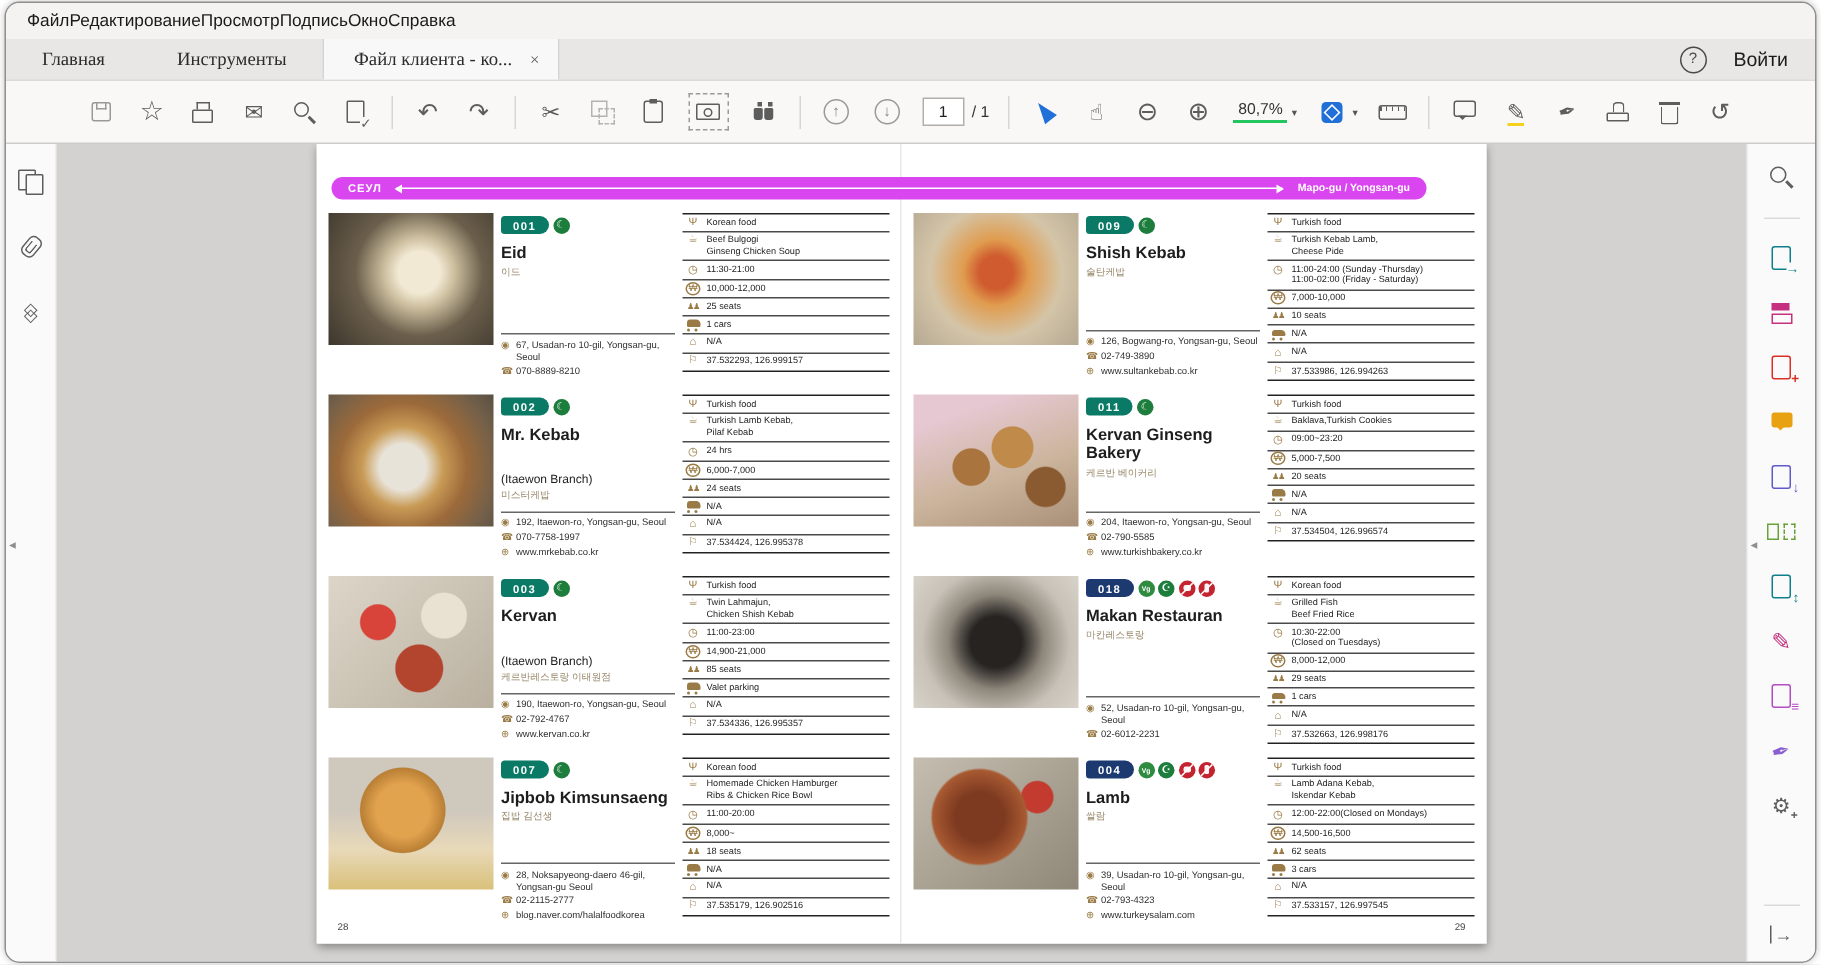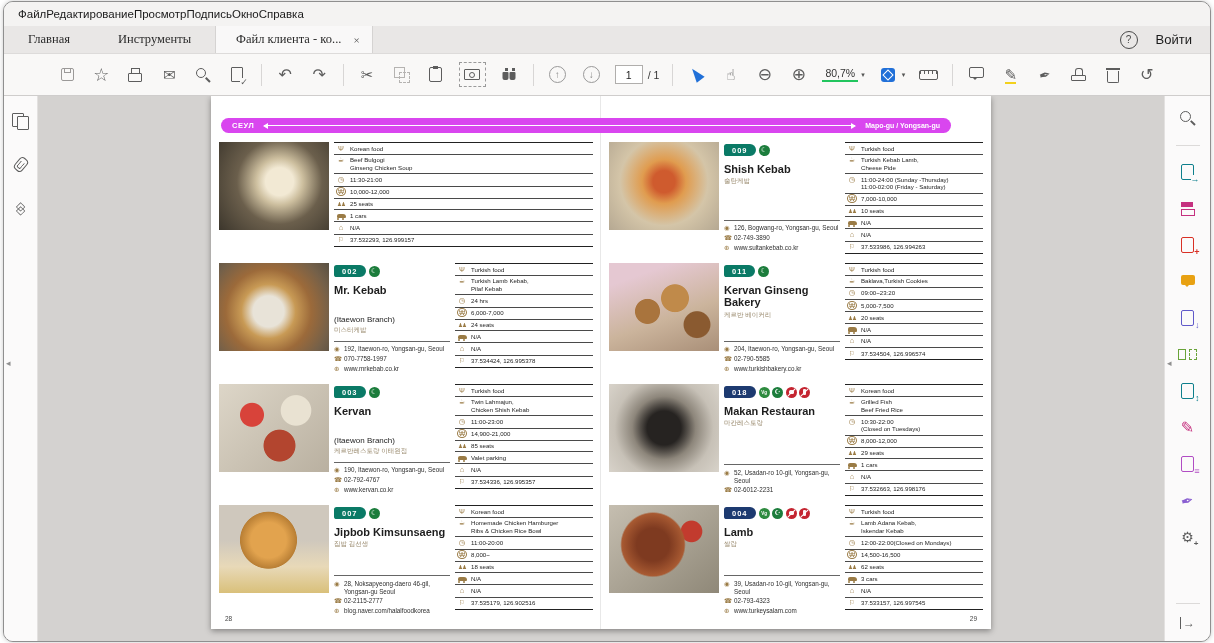--- a/index.html
+++ b/index.html
@@ -266,20 +266,42 @@
         <span class="li li-attachments"></span>
         <span class="li li-layers"></span>
       </div>
 
     <div class="doc-area">
       <div class="spread">
         <div class="page pleft">
           <div class="entries" id="entries-left">
               <div class="card">
     <div class="photo photo-0"></div>
+    <div class="info">
+      <div class="idrow">
+        <span class="idbadge teal">001</span>
+        <span class="certs">
+                      <span class="cert cert-halal-certified">☾</span>
+                    </span>
+      </div>
+      <div class="rname">Eid</div>
+
+      <div class="rkorean">이드</div>
+      <div class="contacts">
+        <div class="crow">
+          <span class="cicon ci-address"></span>
+          <span class="ctext">67, Usadan-ro 10-gil, Yongsan-gu, Seoul</span>
+        </div>
+        <div class="crow">
+          <span class="cicon ci-phone"></span>
+          <span class="ctext">070-8889-8210</span>
+        </div>
+
+      </div>
+    </div>
     <div class="dtable">
       <div class="drow">
         <span class="dicon di-cuisine"></span>
         <span class="dval">Korean food</span>
       </div>
       <div class="drow">
         <span class="dicon di-menu"></span>
         <span class="dval">Beef Bulgogi
 Ginseng Chicken Soup</span>
       </div>

